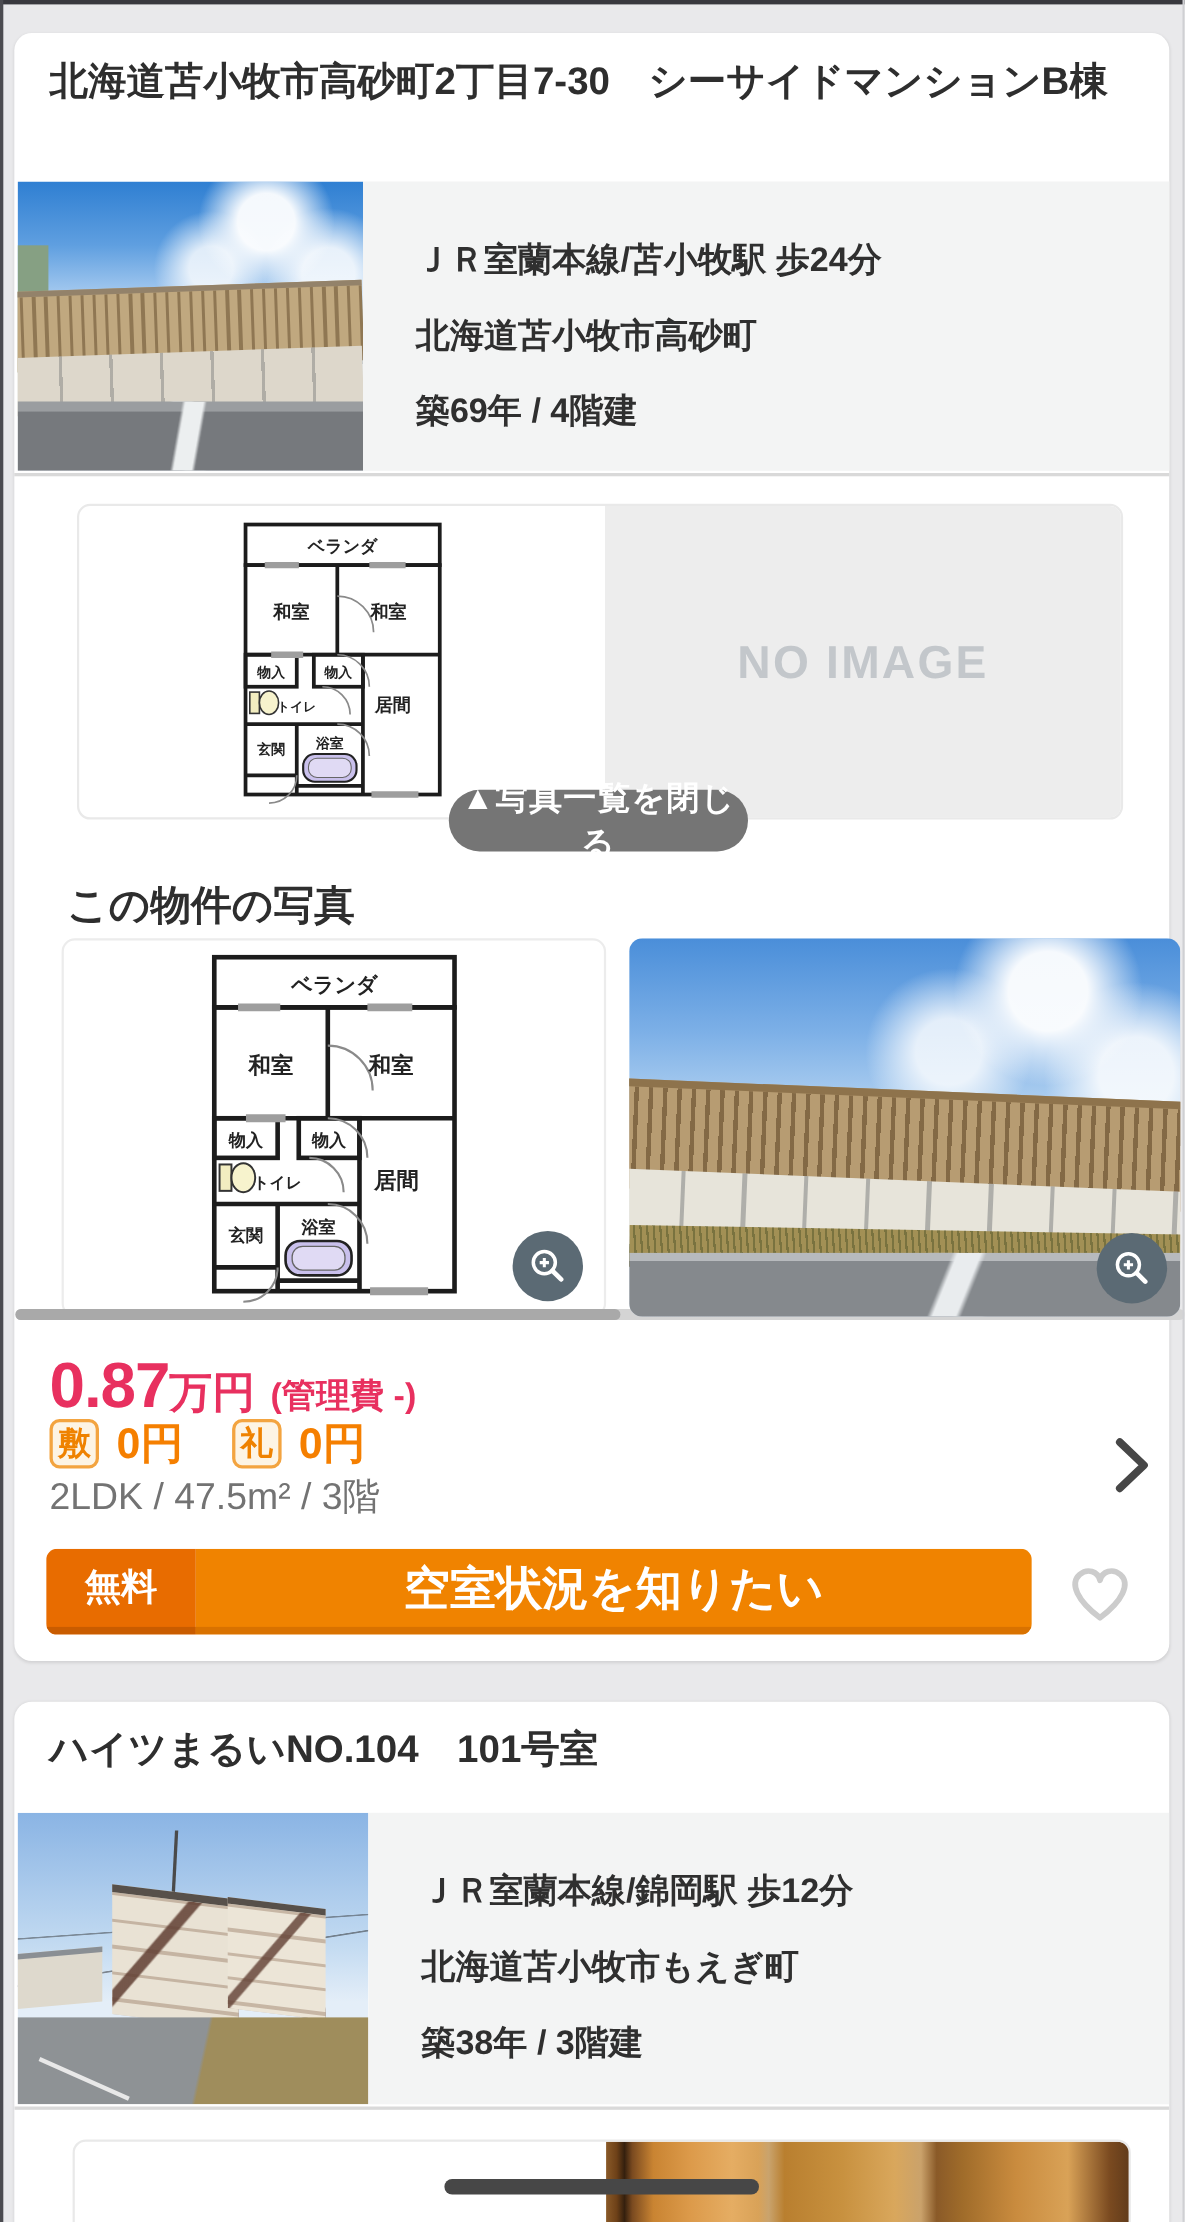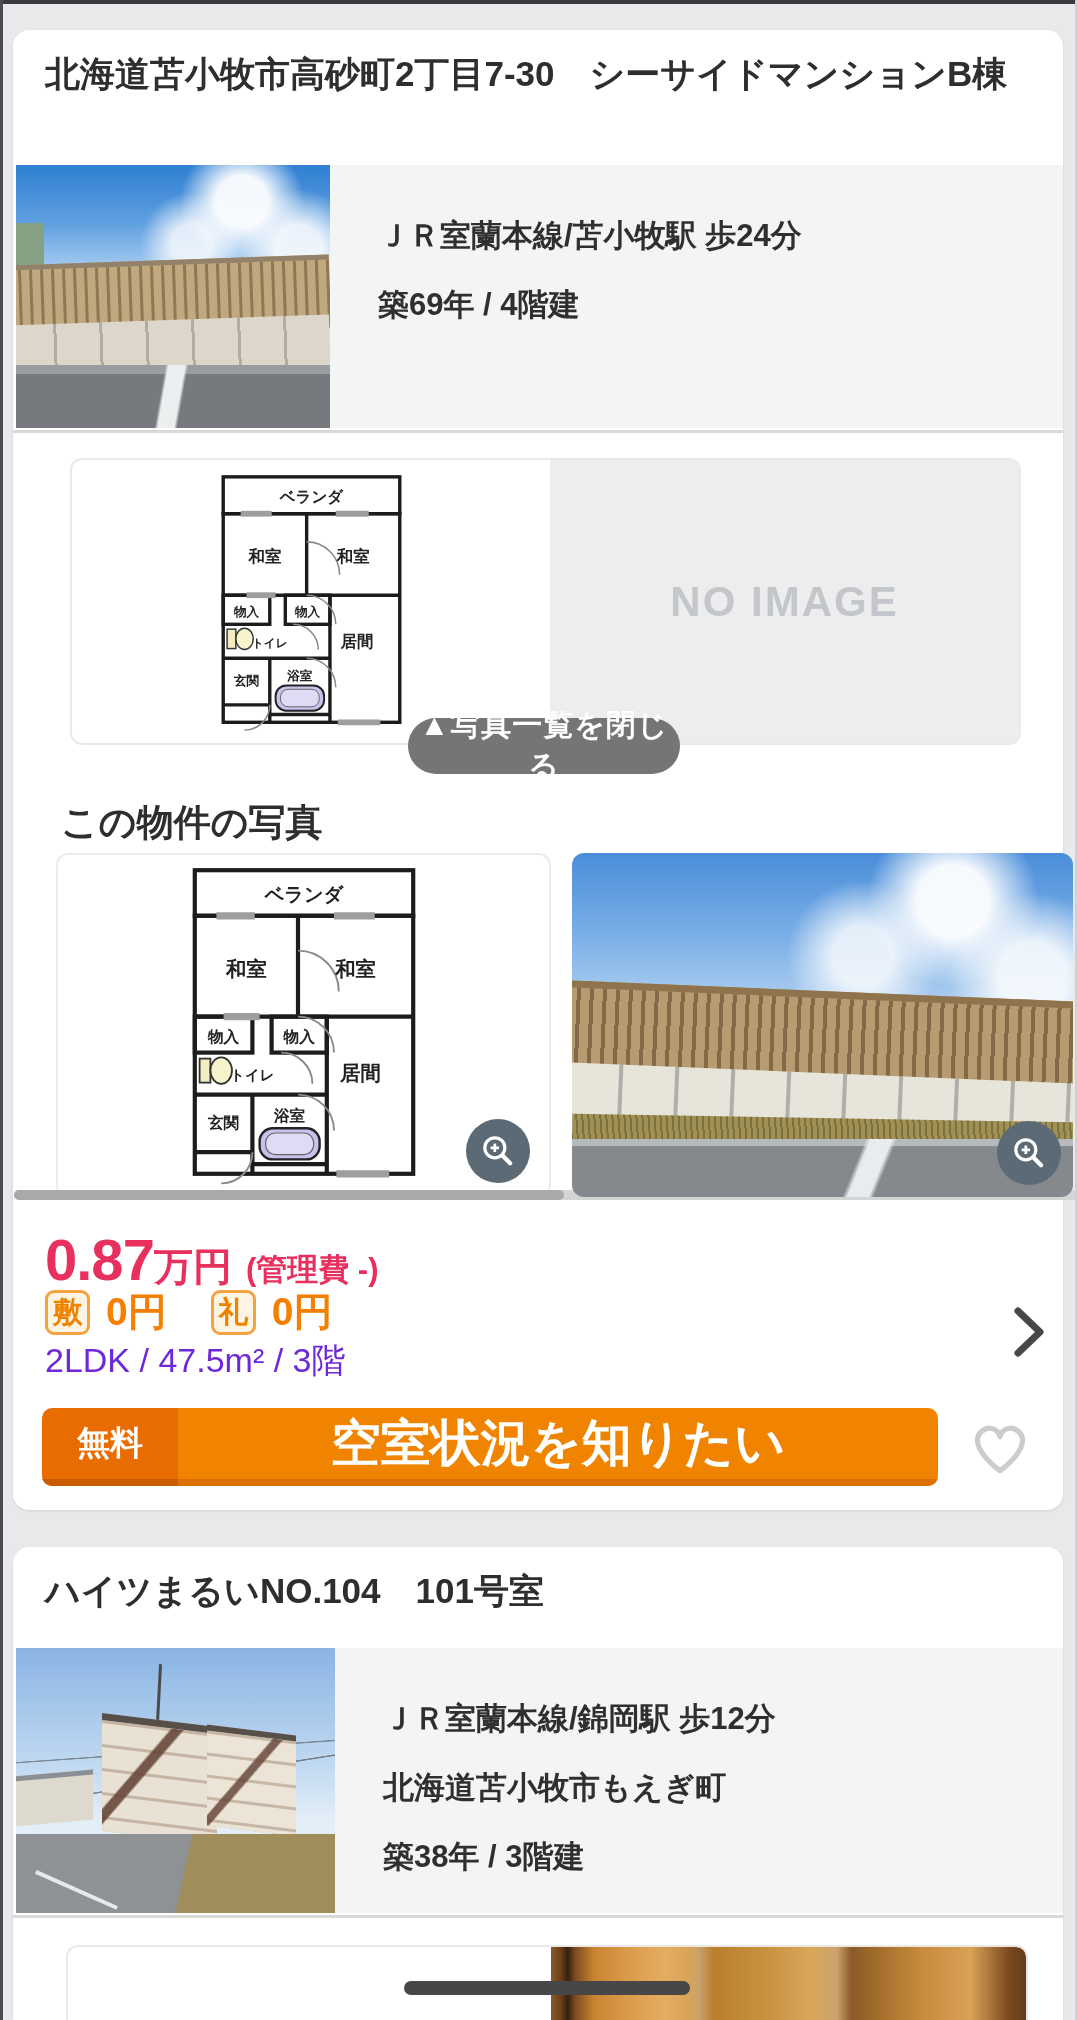--- a/index.html
+++ b/index.html
@@ -96,28 +96,28 @@
   .price-mgmt{font-size:31px;font-weight:bold;margin-left:14px;}
 
   .fees-row{position:absolute;left:32px;top:1255px;display:flex;align-items:center;}
   .fee-badge{width:45px;height:45px;box-sizing:border-box;border:3px solid var(--badge-border,#f3a440);
     border-radius:9px;background:var(--badge-bg,#fdf4e4);color:#ef8200;font-size:30px;font-weight:bold;
     display:flex;align-items:center;justify-content:center;}
   .fee-val{font-size:39px;font-weight:bold;color:var(--orange-text,#f57f00);margin-left:16px;}
   .fee-gap{width:44px;}
 
   .chevron{position:absolute;left:999px;top:1276px;}
-  .specs{position:absolute;left:32px;top:1308px;margin:0;font-size:34px;color:#6d28d9;}
+  .specs{position:absolute;left:32px;top:1308px;margin:0;font-size:34px;color:#737373;}
 
   .cta{position:absolute;left:29px;top:1378px;width:896px;height:78px;border-radius:10px;overflow:hidden;
     display:flex;cursor:pointer;}
   .cta-tag{width:136px;background:var(--orange-dark,#e86c00);border-bottom:7px solid #c95c00;
     color:#fff;font-size:33px;font-weight:bold;display:flex;align-items:center;justify-content:center;box-sizing:border-box;}
   .cta-main{flex:1;background:var(--orange,#f08300);border-bottom:7px solid #d97200;
-    color:#fff;font-size:50px;font-weight:bold;display:flex;align-items:center;justify-content:center;box-sizing:border-box;}
+    color:#fff;font-size:42px;font-weight:bold;display:flex;align-items:center;justify-content:center;box-sizing:border-box;}
 
   .heart-btn{position:absolute;left:952px;top:1386px;width:70px;height:66px;background:none;border:none;padding:0;}
 
   .p2{left:3px;width:319px;height:265px;}
   .p2 .sky{inset:0;background:
     linear-gradient(171deg,transparent 49.6%,rgba(40,40,40,.5) 49.8% 50.05%,transparent 50.3%),
     linear-gradient(176deg,transparent 39.6%,rgba(40,40,40,.45) 39.8% 40.05%,transparent 40.3%),
     linear-gradient(180deg,#8ab4e4 0%,#c2daf1 45%,#e4eef8 65%);}
   .p2 .pole{left:44%;top:6%;width:3px;height:44%;background:#4a4a4a;transform:rotate(3deg);}
   .p2 .b1{left:27%;top:27%;width:36%;height:42%;transform:skewY(7deg);border-top:7px solid #57504a;
@@ -154,20 +154,21 @@
     <div class="media m1">
       <div class="photo p1">
         <div class="sky"></div>
         <div class="side"></div>
         <div class="bld"></div>
         <div class="wall"></div>
         <div class="road"></div>
       </div>
       <div class="info">
         <p>ＪＲ室蘭本線/苫小牧駅 歩24分</p>
+        <p>北海道苫小牧市高砂町</p>
         <p>築69年 / 4階建</p>
       </div>
     </div>
 
     <div class="divider d1"></div>
 
     <div class="viewer-card">
       <div class="viewer-left">
 
         <svg class="fp-svg" width="243" height="260" viewBox="0 0 250 268">

